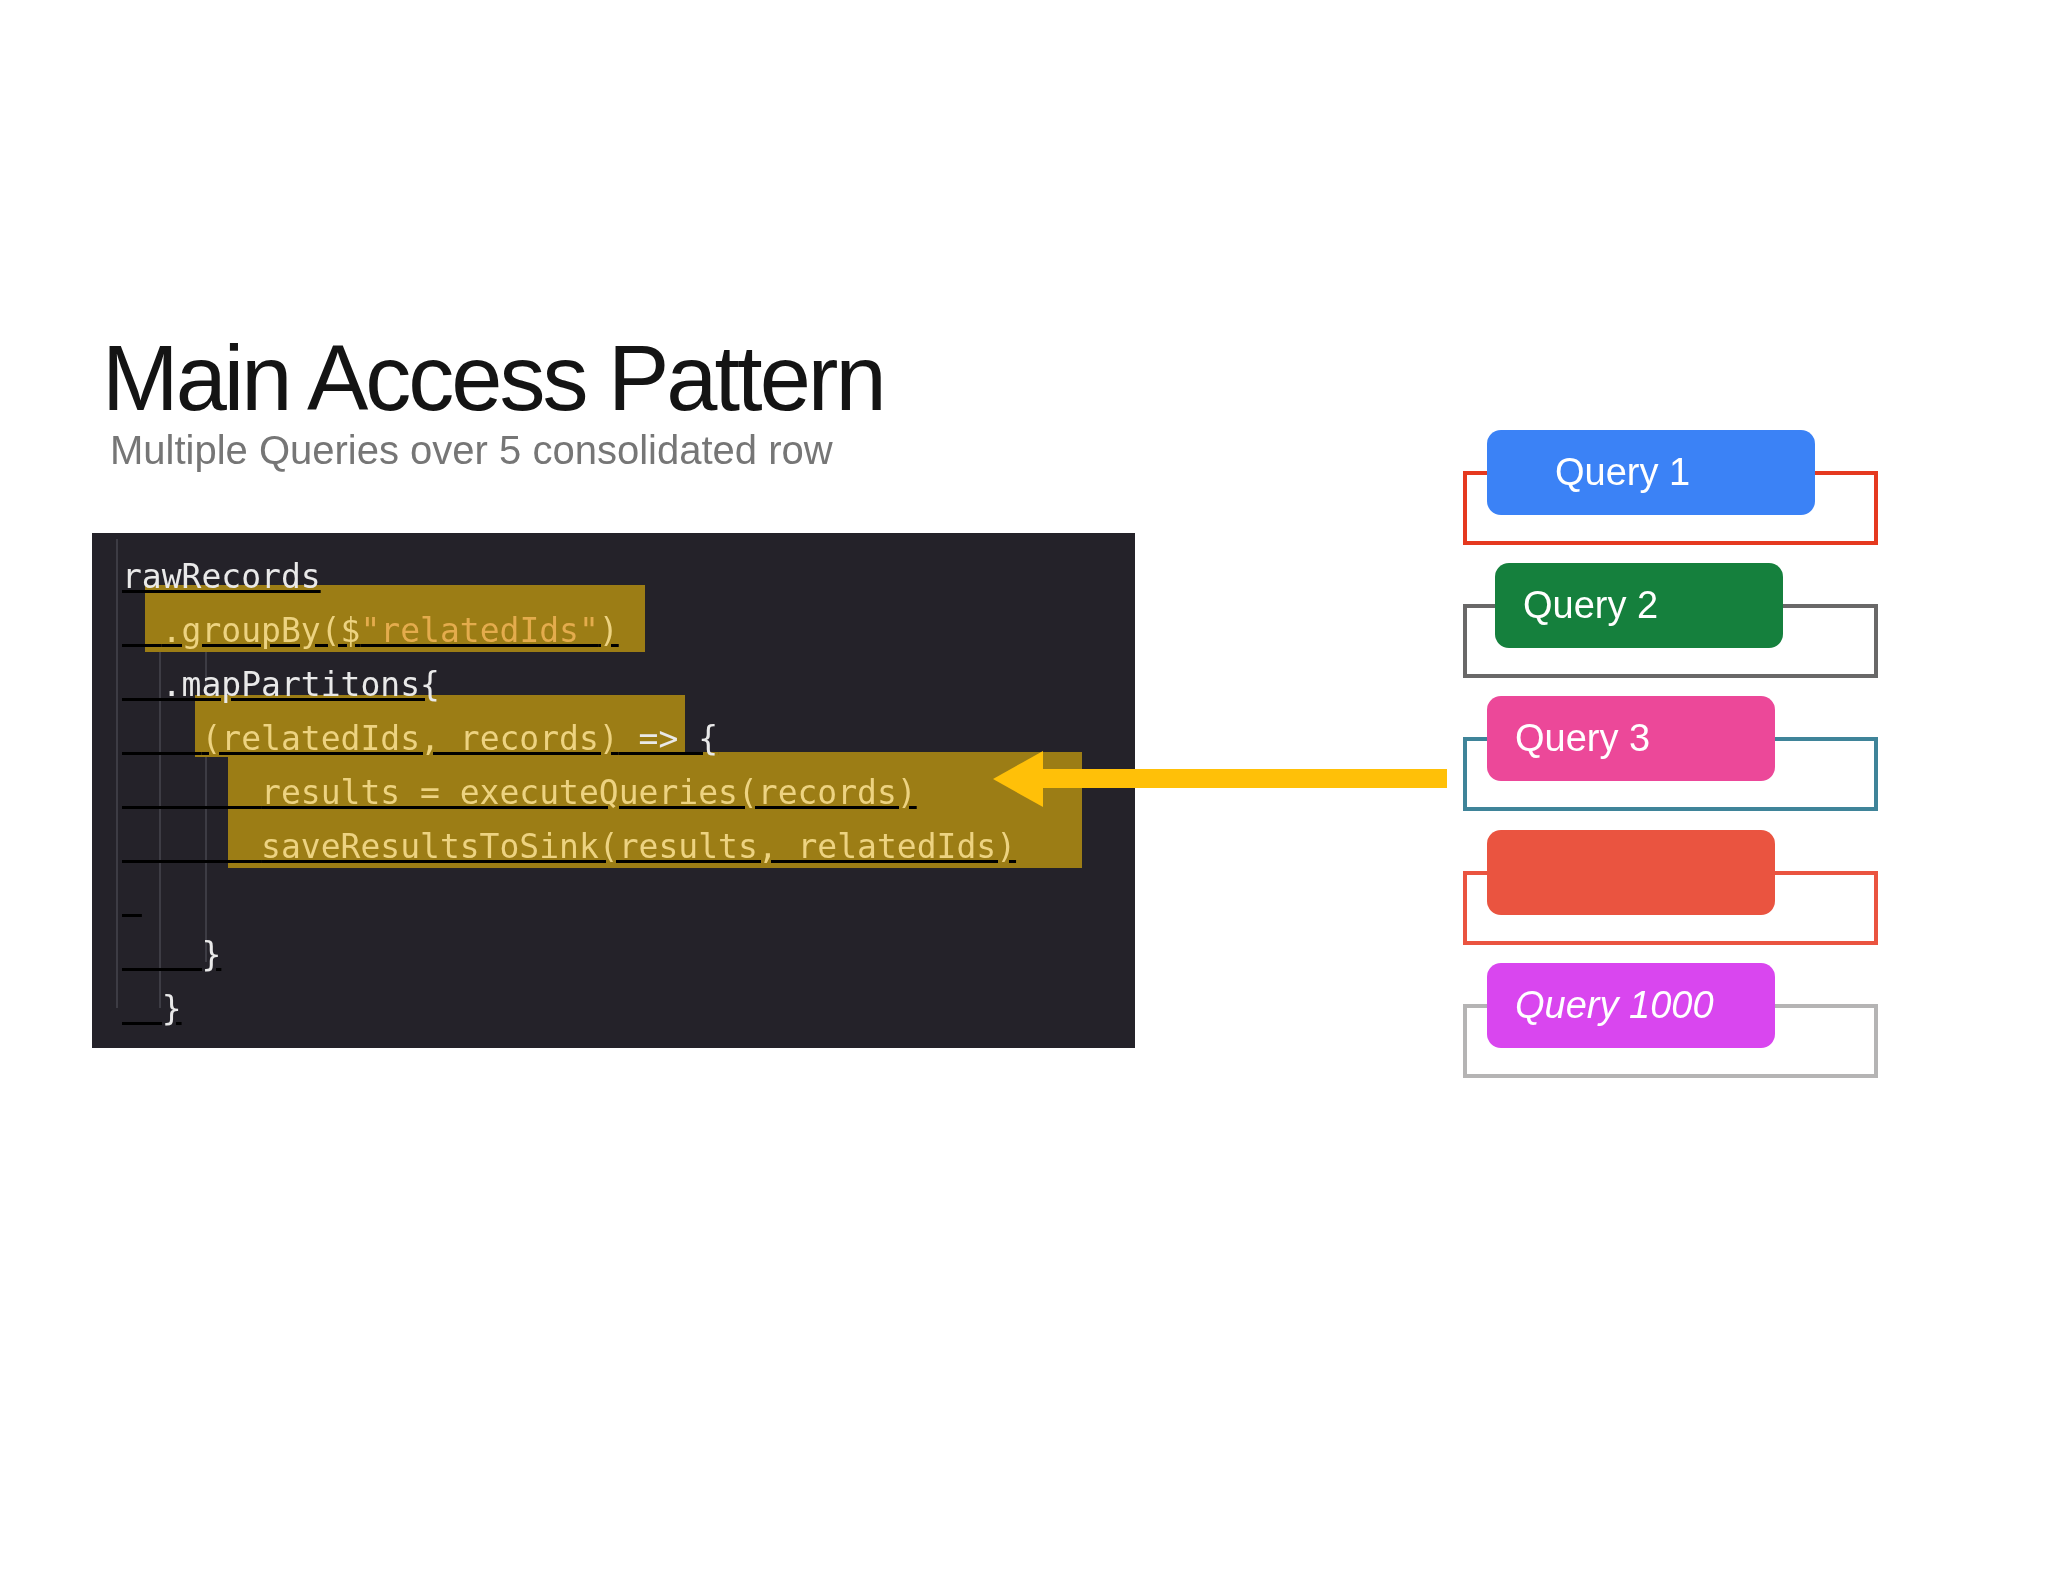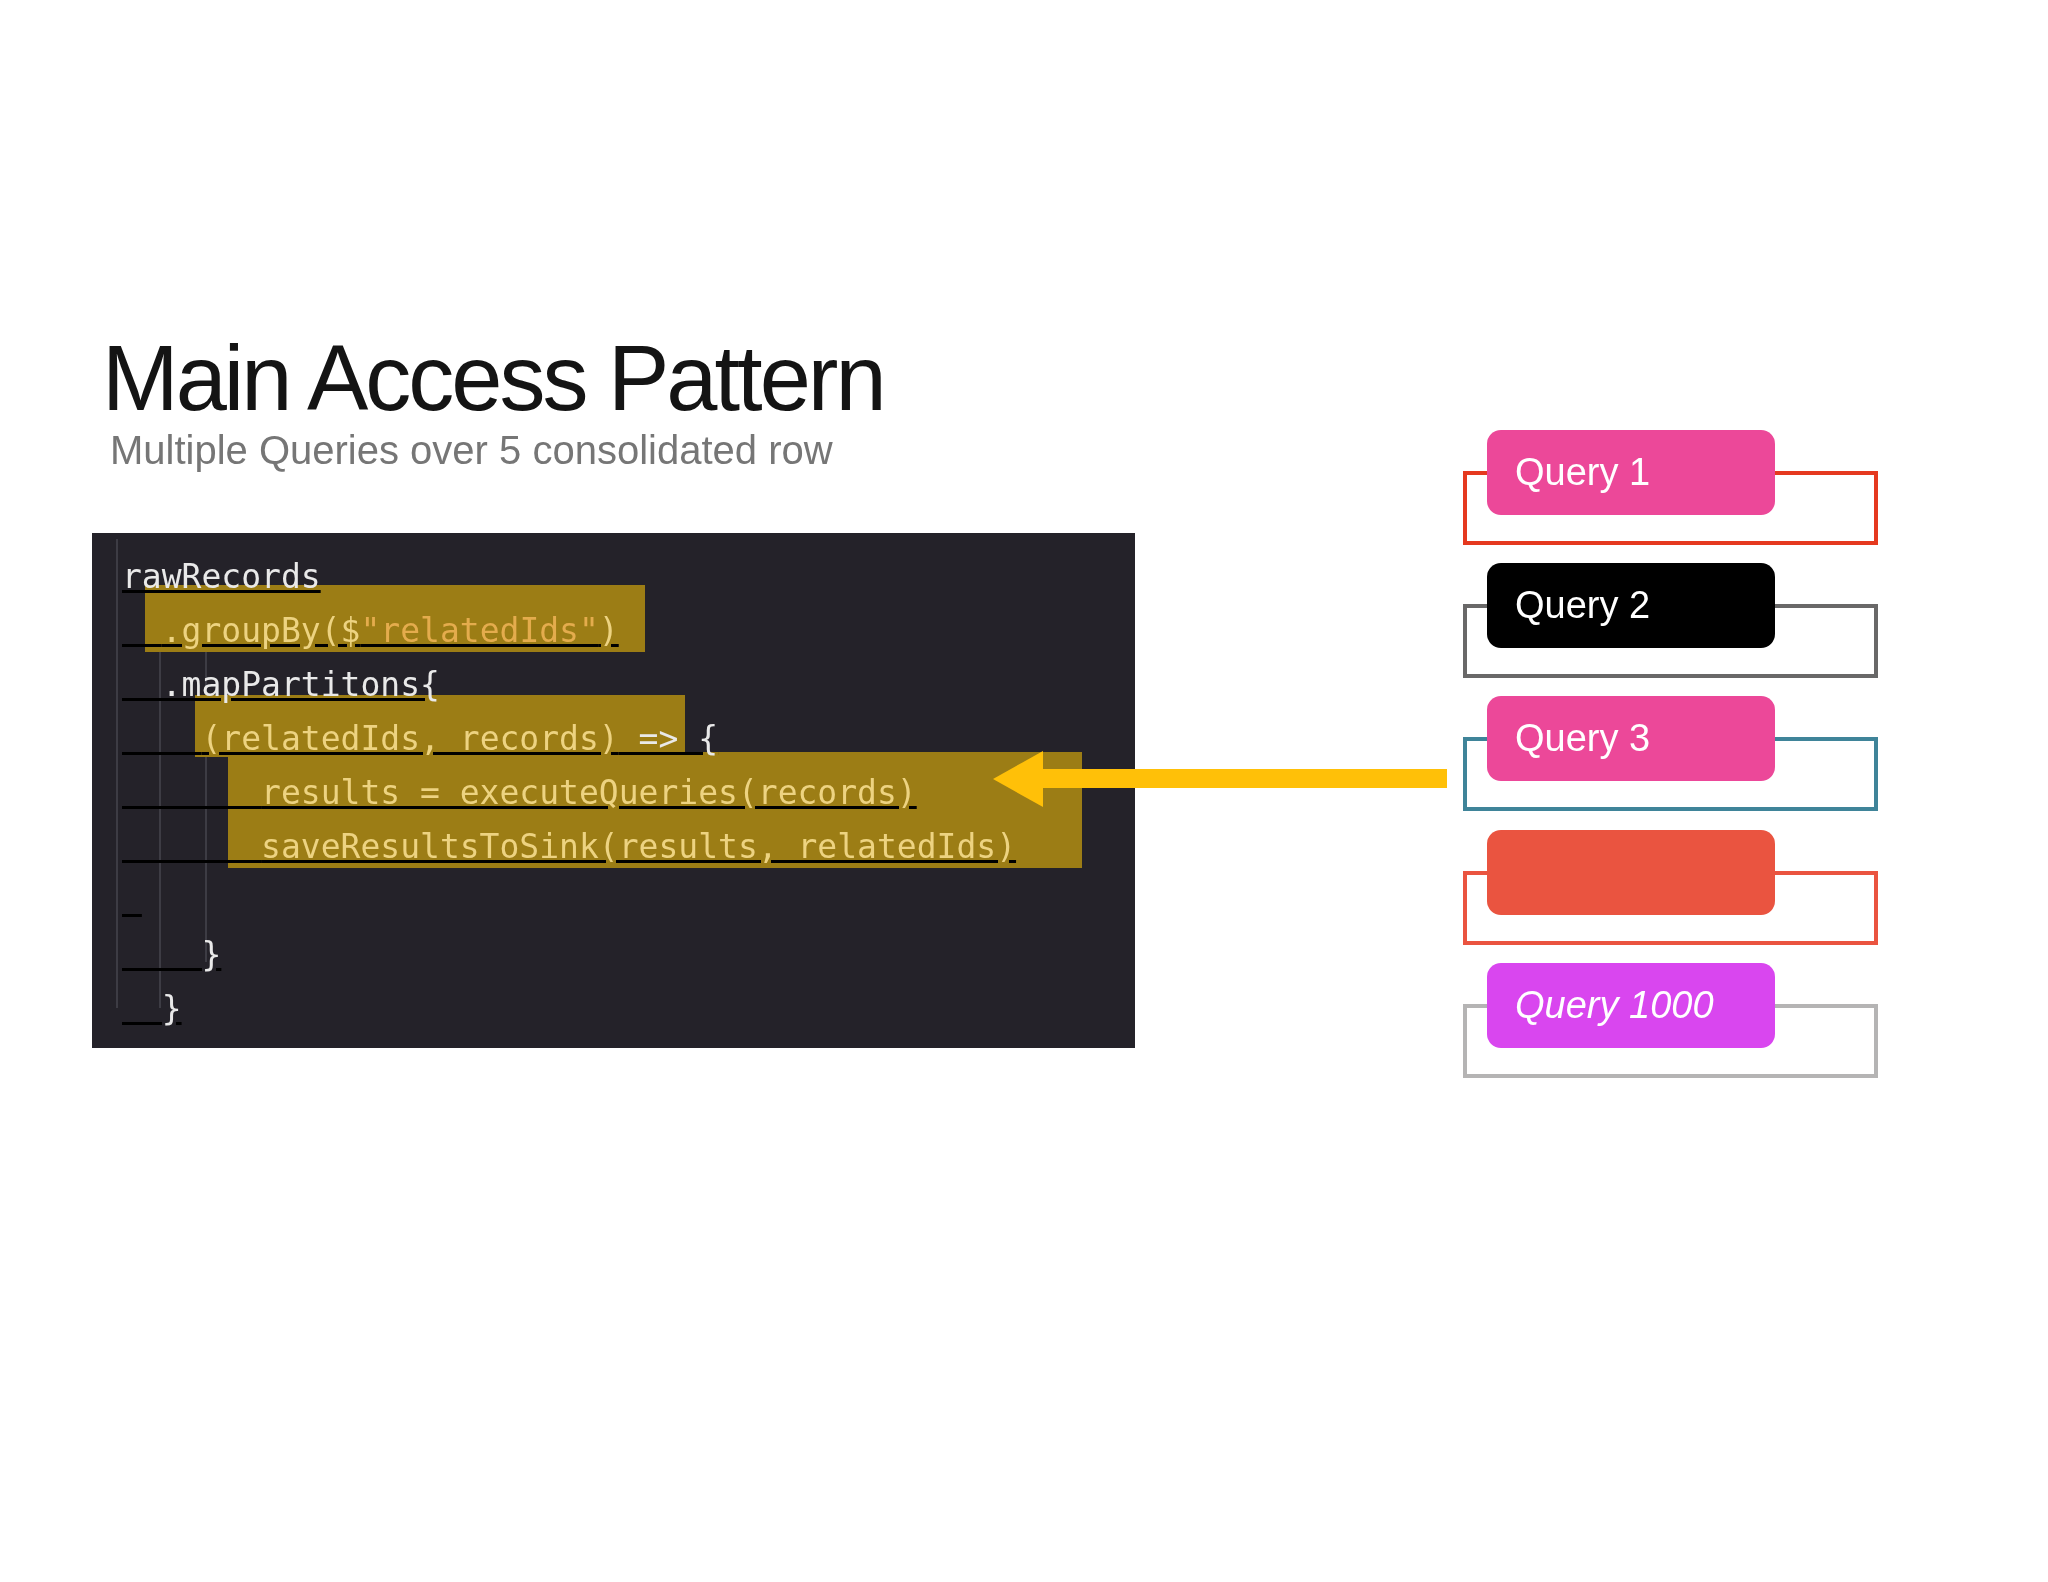--- a/index.html
+++ b/index.html
@@ -85,27 +85,27 @@
     <div class="indent-guide guide-2"></div>
     <div class="code-highlight hl-1"></div>
     <div class="code-highlight hl-2"></div>
     <div class="code-highlight hl-3"></div>
     <pre class="code-pre" id="code-pre"><div class="code-line"><span class="seg-w">rawRecords</span></div><div class="code-line"><span class="seg-w">  </span><span class="seg-g">.groupBy($</span><span class="seg-s">"relatedIds"</span><span class="seg-g">)</span></div><div class="code-line"><span class="seg-w">  .mapPartitons{</span></div><div class="code-line"><span class="seg-w">    </span><span class="seg-g">(relatedIds, records)</span><span class="seg-w"> =&gt; {</span></div><div class="code-line"><span class="seg-w">       </span><span class="seg-g">results = executeQueries(records)</span></div><div class="code-line"><span class="seg-w">       </span><span class="seg-g">saveResultsToSink(results, relatedIds)</span></div><div class="code-line"><span class="seg-w"> </span></div><div class="code-line"><span class="seg-w">    }</span></div><div class="code-line"><span class="seg-w">  }</span></div></pre>
   </div>
 
   <div class="queries" id="query-list">
       <div class="q-row" style="top: 0px;">
         <div class="q-outline" style="border-color: rgb(229, 57, 31);"></div>
-        <div class="q-box" style="background: #ec4899;">
+        <div class="q-box" style="background: #3b82f6; padding-left: 40px;">
           <span class="q-label">Query 1</span>
         </div>
       </div>
       <div class="q-row" style="top: 133px;">
         <div class="q-outline" style="border-color: rgb(105, 104, 104);"></div>
-        <div class="q-box" style="background: #000000;">
+        <div class="q-box" style="background: #15803d; margin-left: 8px;">
           <span class="q-label">Query 2</span>
         </div>
       </div>
       <div class="q-row" style="top: 266px;">
         <div class="q-outline" style="border-color: rgb(63, 132, 153);"></div>
         <div class="q-box" style="background: #ec4899;">
           <span class="q-label">Query 3</span>
         </div>
       </div>
       <div class="q-row" style="top: 400px;">

